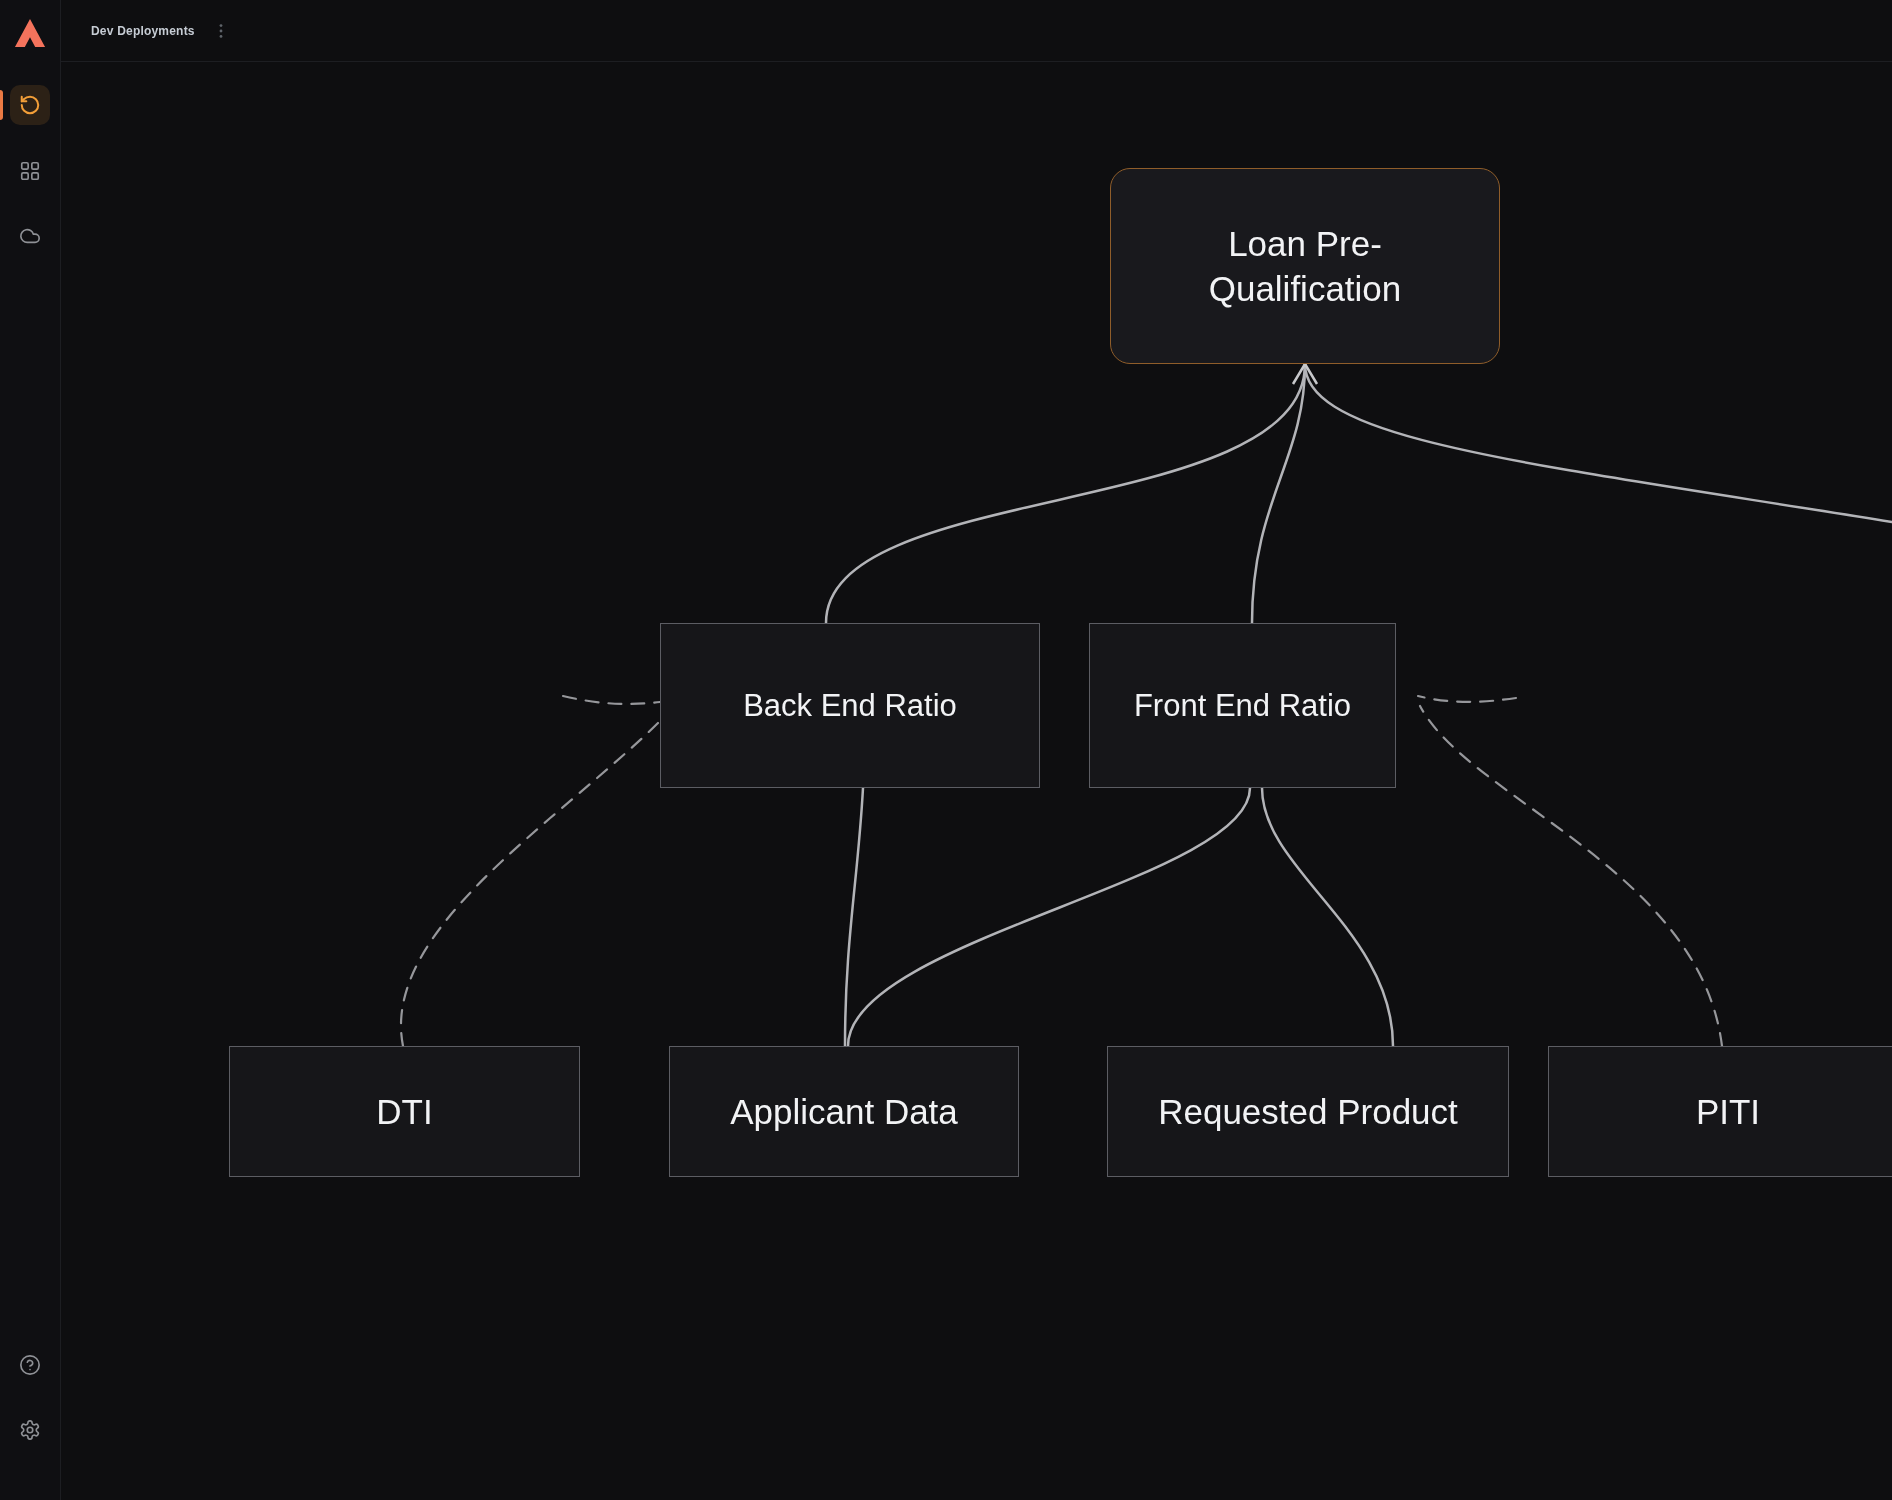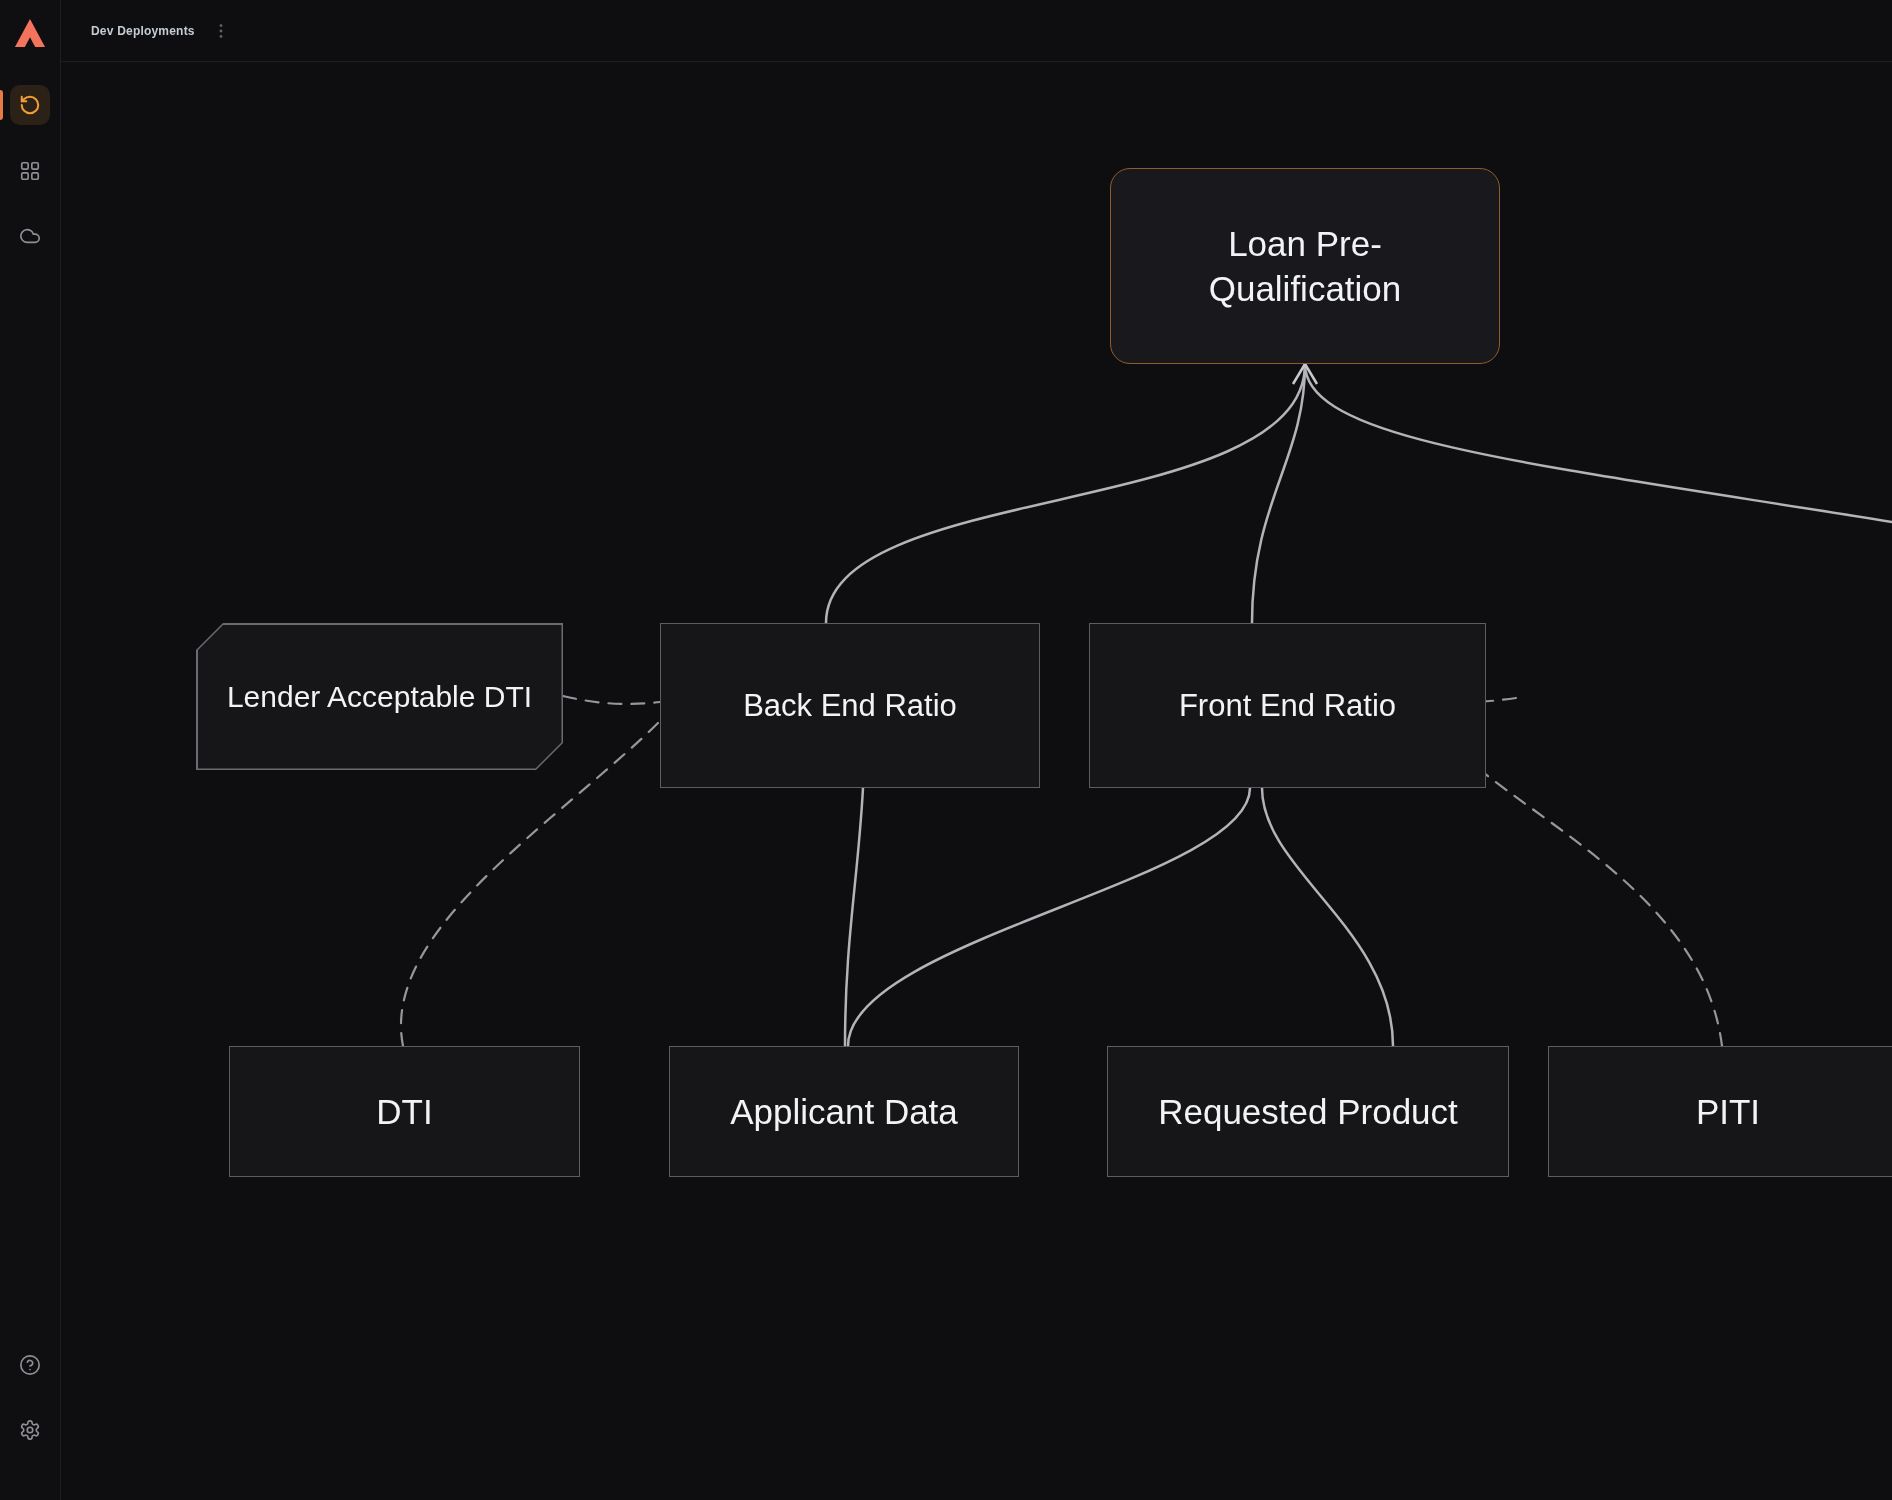--- a/index.html
+++ b/index.html
@@ -76,31 +76,26 @@
     <path class="edge dashed" d="M 1516 698 C 1482 703, 1450 704, 1418 696"></path>
     <path class="edge dashed" d="M 1722 1046 C 1700 870, 1470 800, 1420 706"></path>
 
     <path class="arrowhead" d="M 1293 384 L 1305 364 L 1317 384"></path>
   </svg>
 
   <div class="node node-loan" style="left:1110px;top:168px;width:390px;height:196px;">
     <div class="lbl">Loan Pre-Qualification</div>
   </div>
 
-  <div class="bevel" style="left:196px;top:623px;width:367px;height:147px;">
-    <div class="shell"></div>
-    <div class="fill"></div>
-    <div class="lbl">Lender Acceptable DTI</div>
-  </div>
 
   <div class="node node-rect node-mid" style="left:660px;top:623px;width:380px;height:165px;">
     <div class="lbl">Back End Ratio</div>
   </div>
 
-  <div class="node node-rect node-mid" style="left:1089px;top:623px;width:397px;height:165px;">
+  <div class="node node-rect node-mid" style="left:1089px;top:623px;width:307px;height:165px;">
     <div class="lbl">Front End Ratio</div>
   </div>
 
 
   <div class="node node-rect node-bottom" style="left:229px;top:1046px;width:351px;height:131px;">
     <div class="lbl">DTI</div>
   </div>
 
   <div class="node node-rect node-bottom" style="left:669px;top:1046px;width:350px;height:131px;">
     <div class="lbl">Applicant Data</div>

